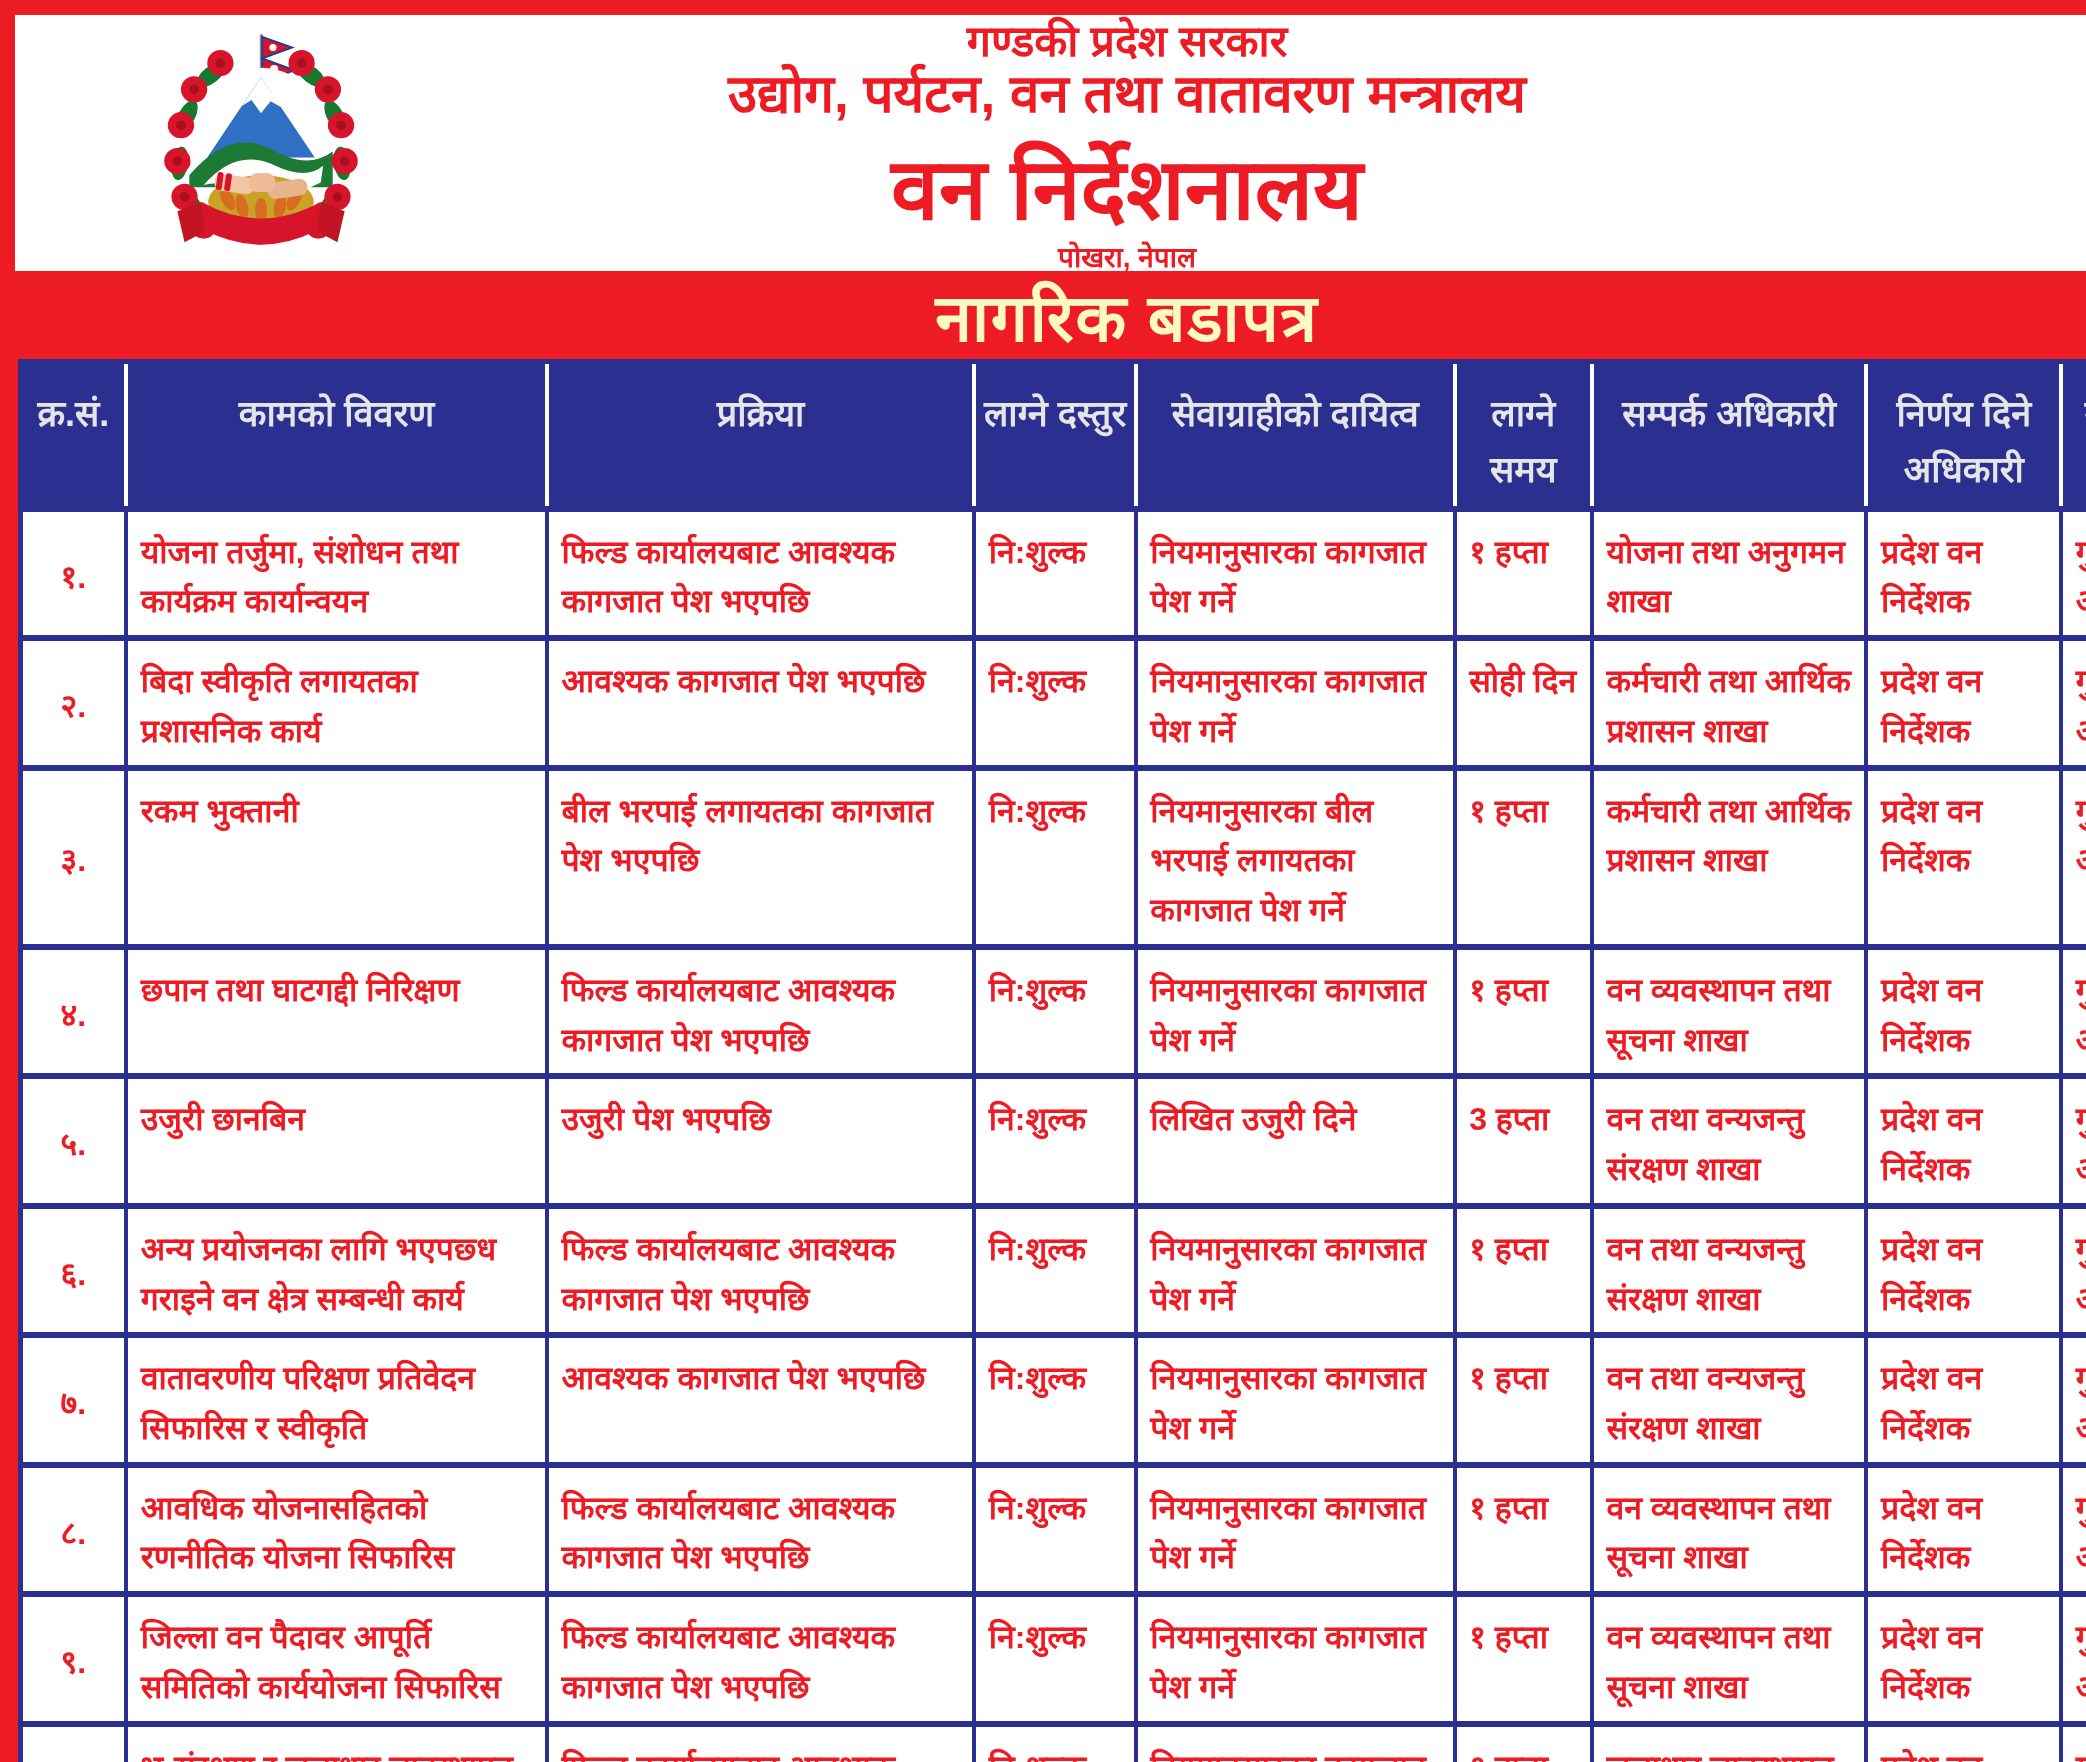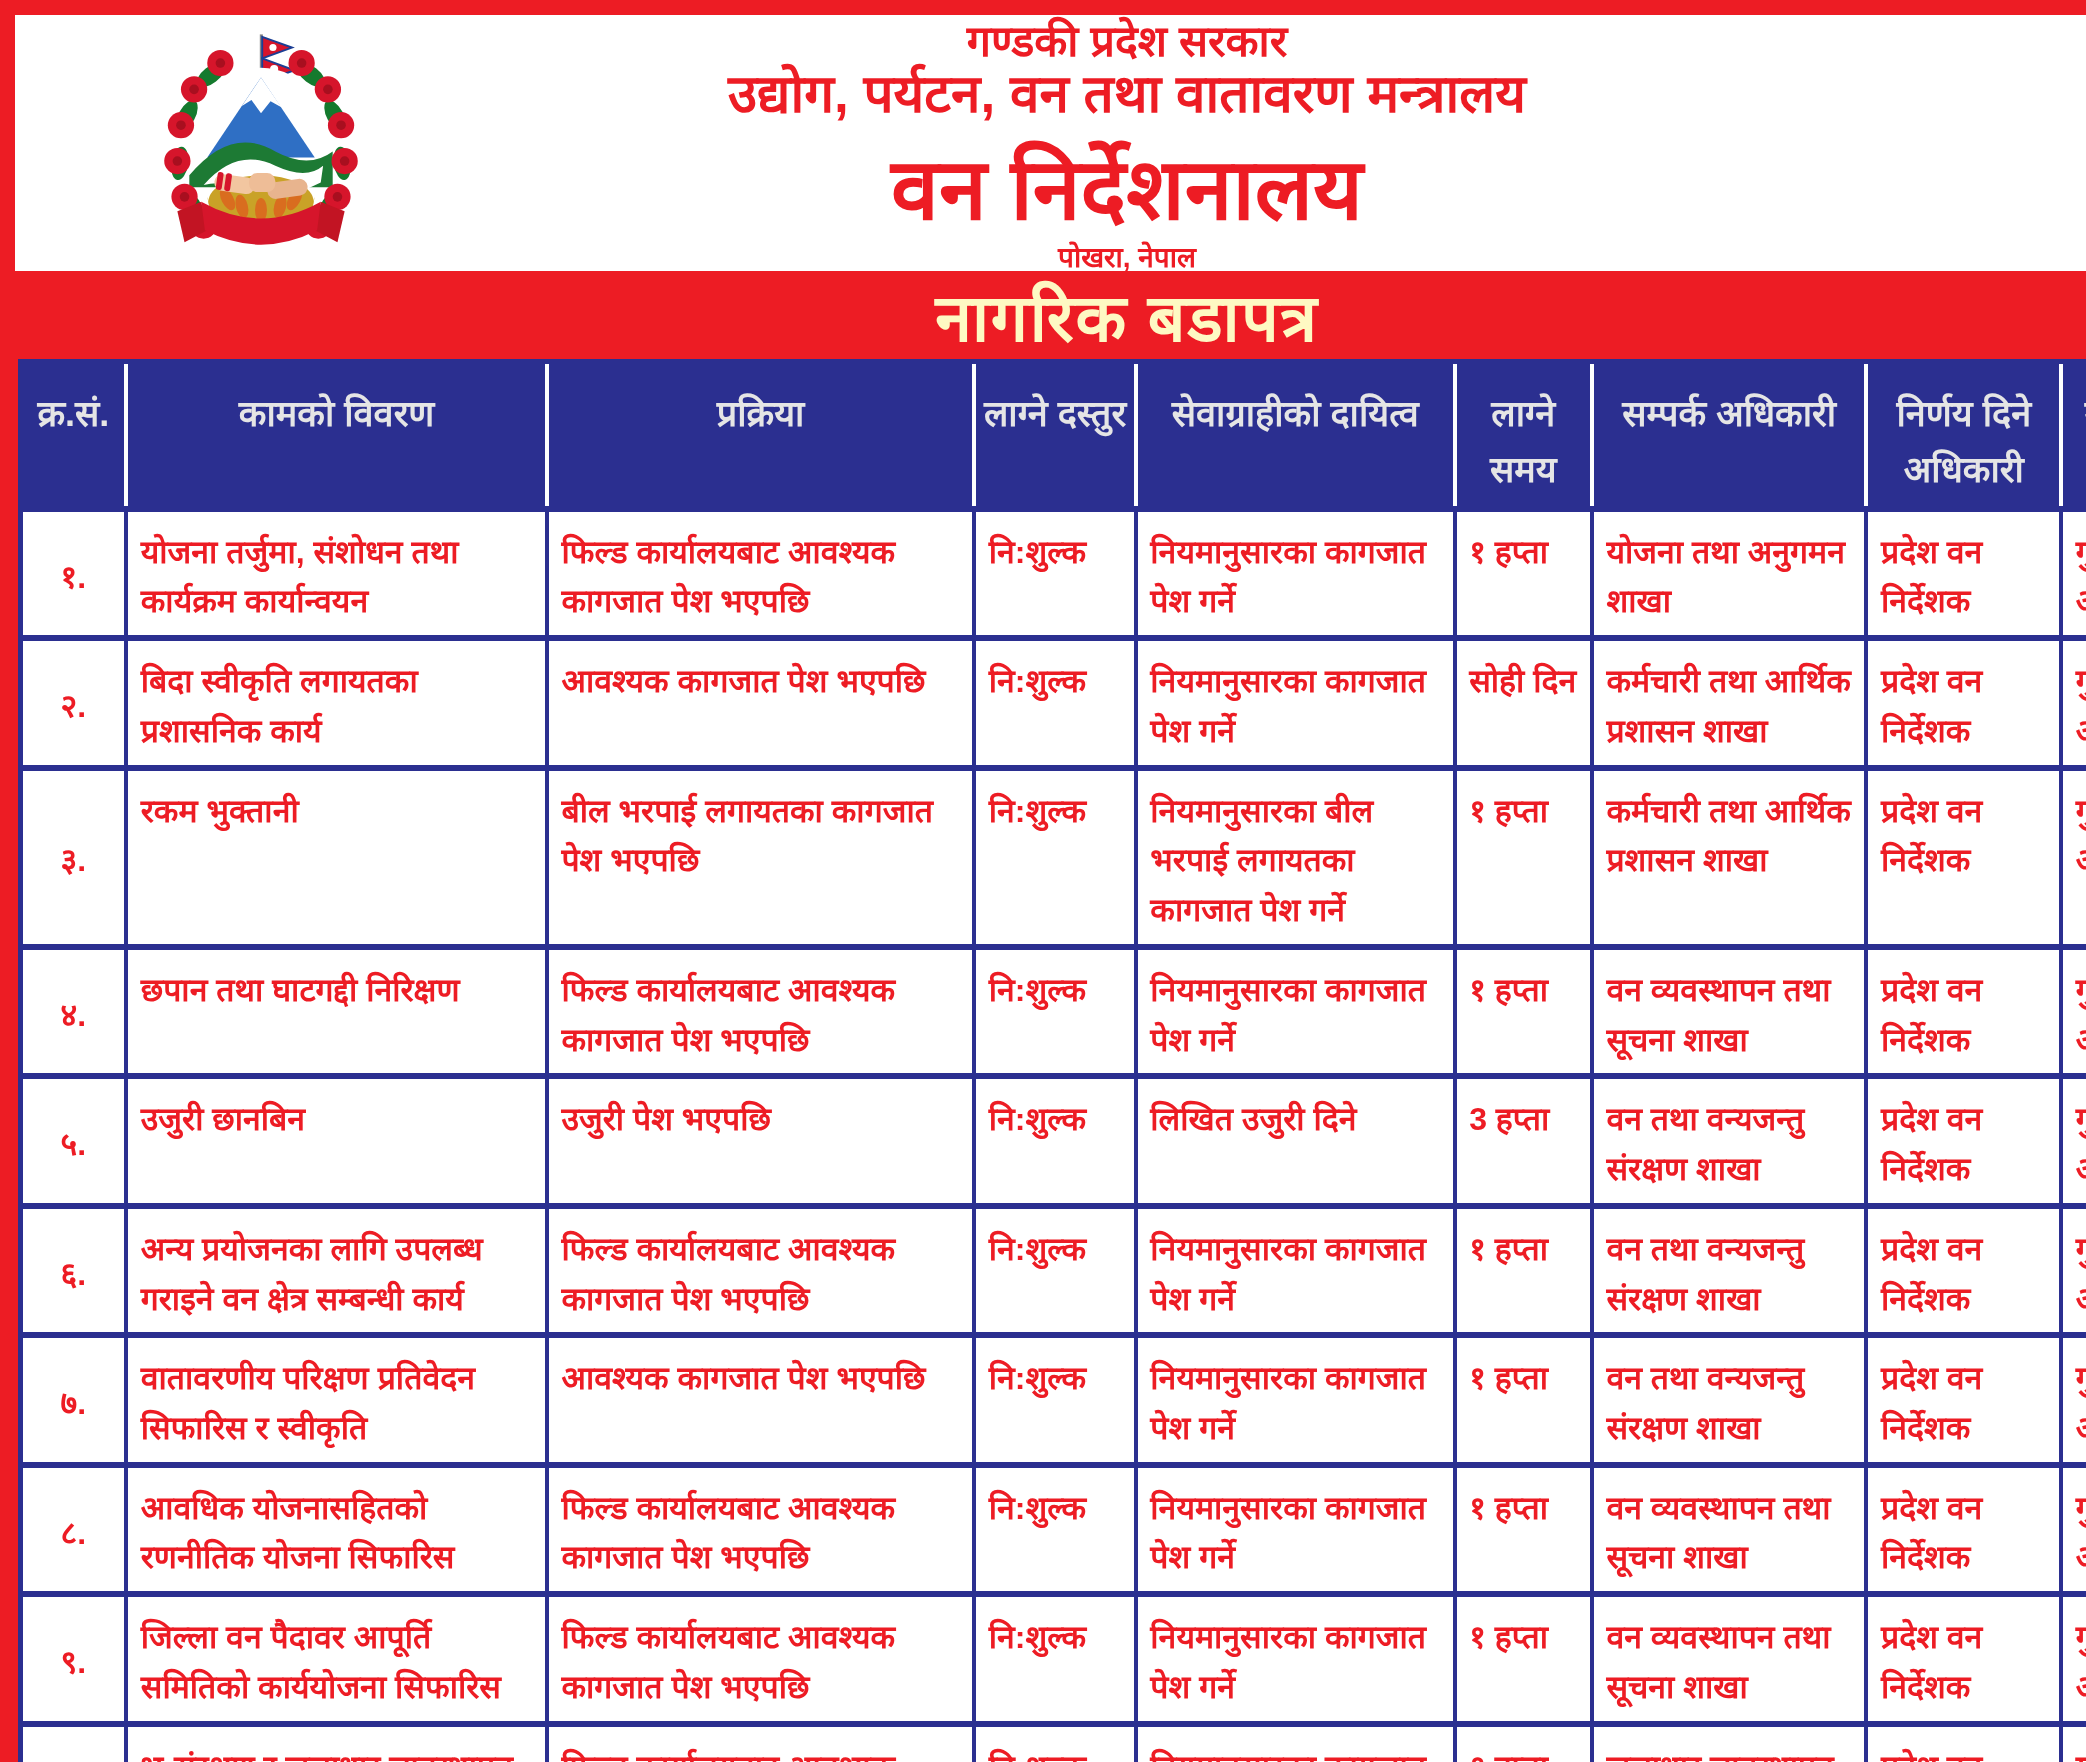--- a/index.html
+++ b/index.html
@@ -294,21 +294,21 @@
             <td>उजुरी पेश भएपछि</td>
             <td>नि:शुल्क</td>
             <td>लिखित उजुरी दिने</td>
             <td>3 हप्ता</td>
             <td>वन तथा वन्यजन्तु संरक्षण शाखा</td>
             <td>प्रदेश वन निर्देशक</td>
             <td>गुनासो सुन्ने अधिकारी</td>
           </tr>
           <tr>
             <td class="sn">६.</td>
-            <td>अन्य प्रयोजनका लागि उपलब्ध गराइने वन क्षेत्र सम्बन्धी कार्य</td>
+            <td>अन्य प्रयोजनका लागि भएपछ्ध गराइने वन क्षेत्र सम्बन्धी कार्य</td>
             <td>फिल्ड कार्यालयबाट आवश्यक कागजात पेश भएपछि</td>
             <td>नि:शुल्क</td>
             <td>नियमानुसारका कागजात पेश गर्ने</td>
             <td>१ हप्ता</td>
             <td>वन तथा वन्यजन्तु संरक्षण शाखा</td>
             <td>प्रदेश वन निर्देशक</td>
             <td>गुनासो सुन्ने अधिकारी</td>
           </tr>
           <tr>
             <td class="sn">७.</td>

